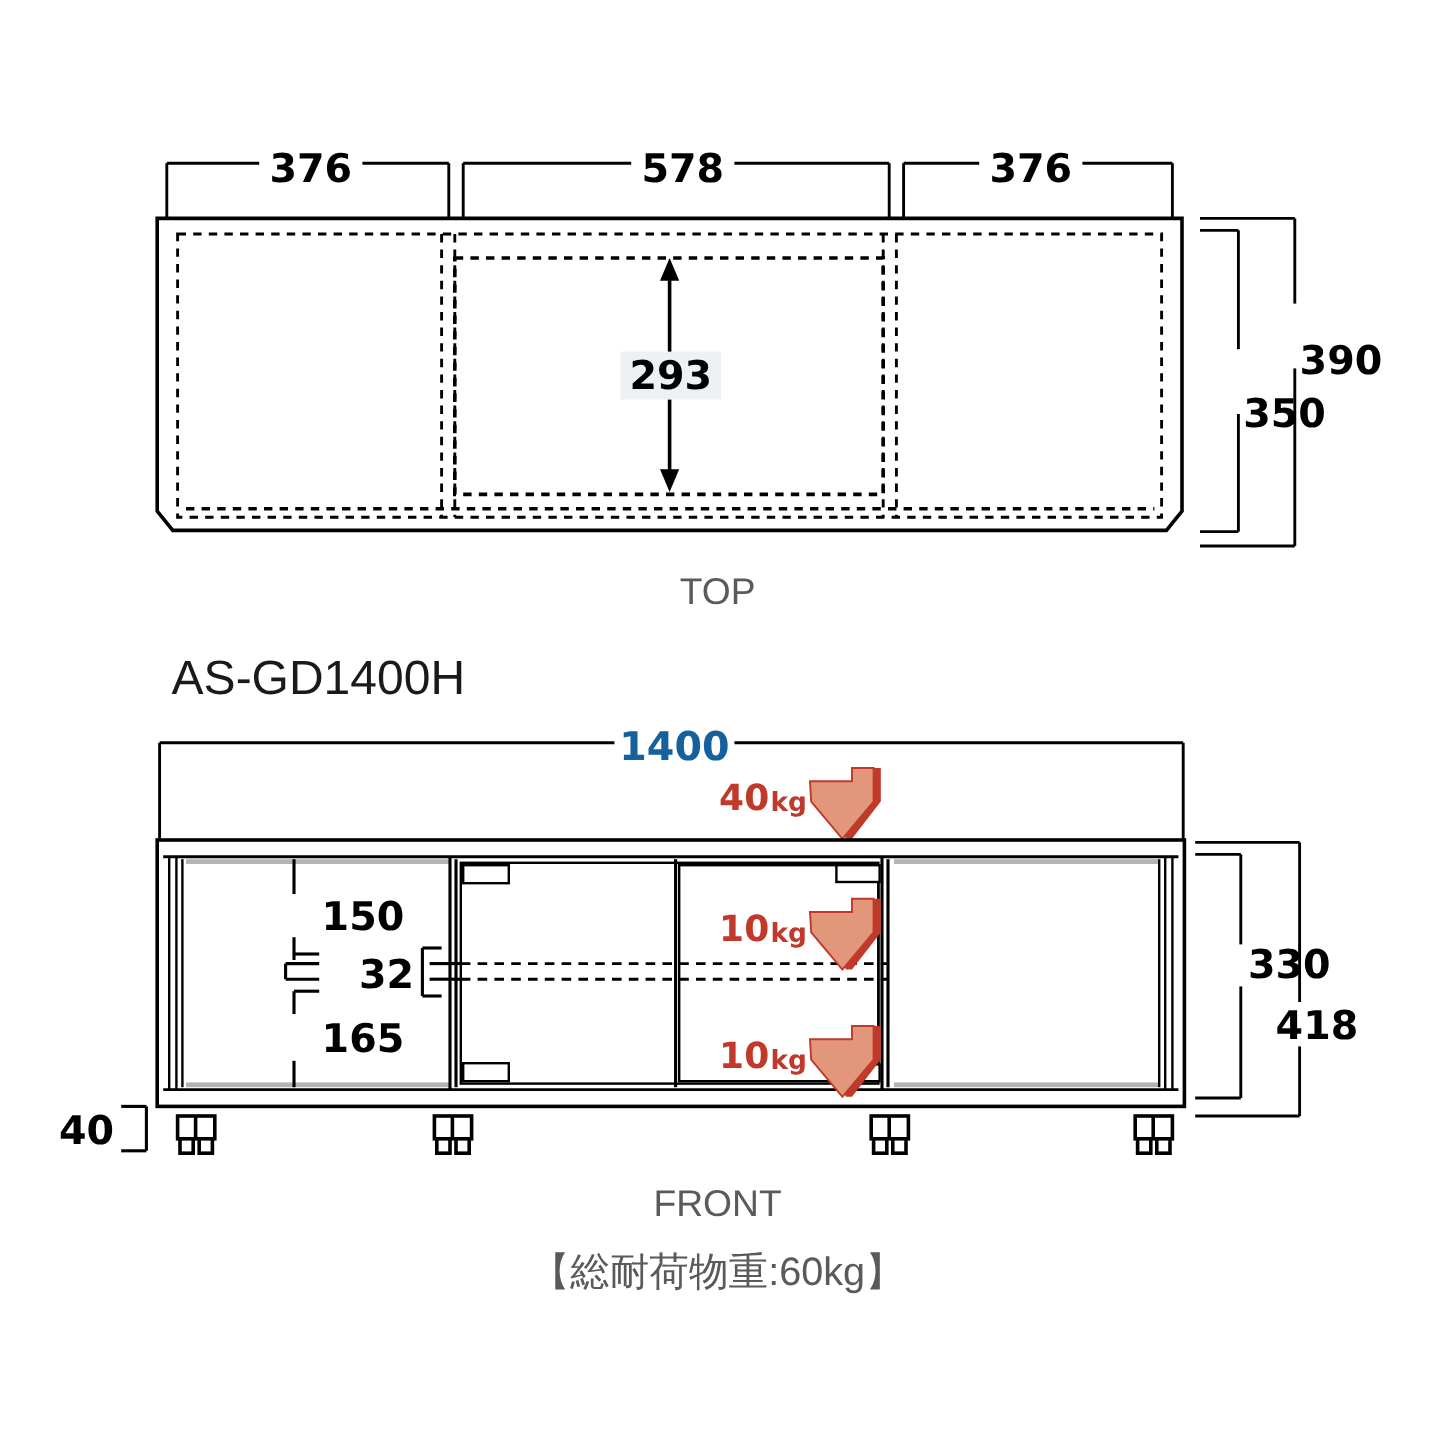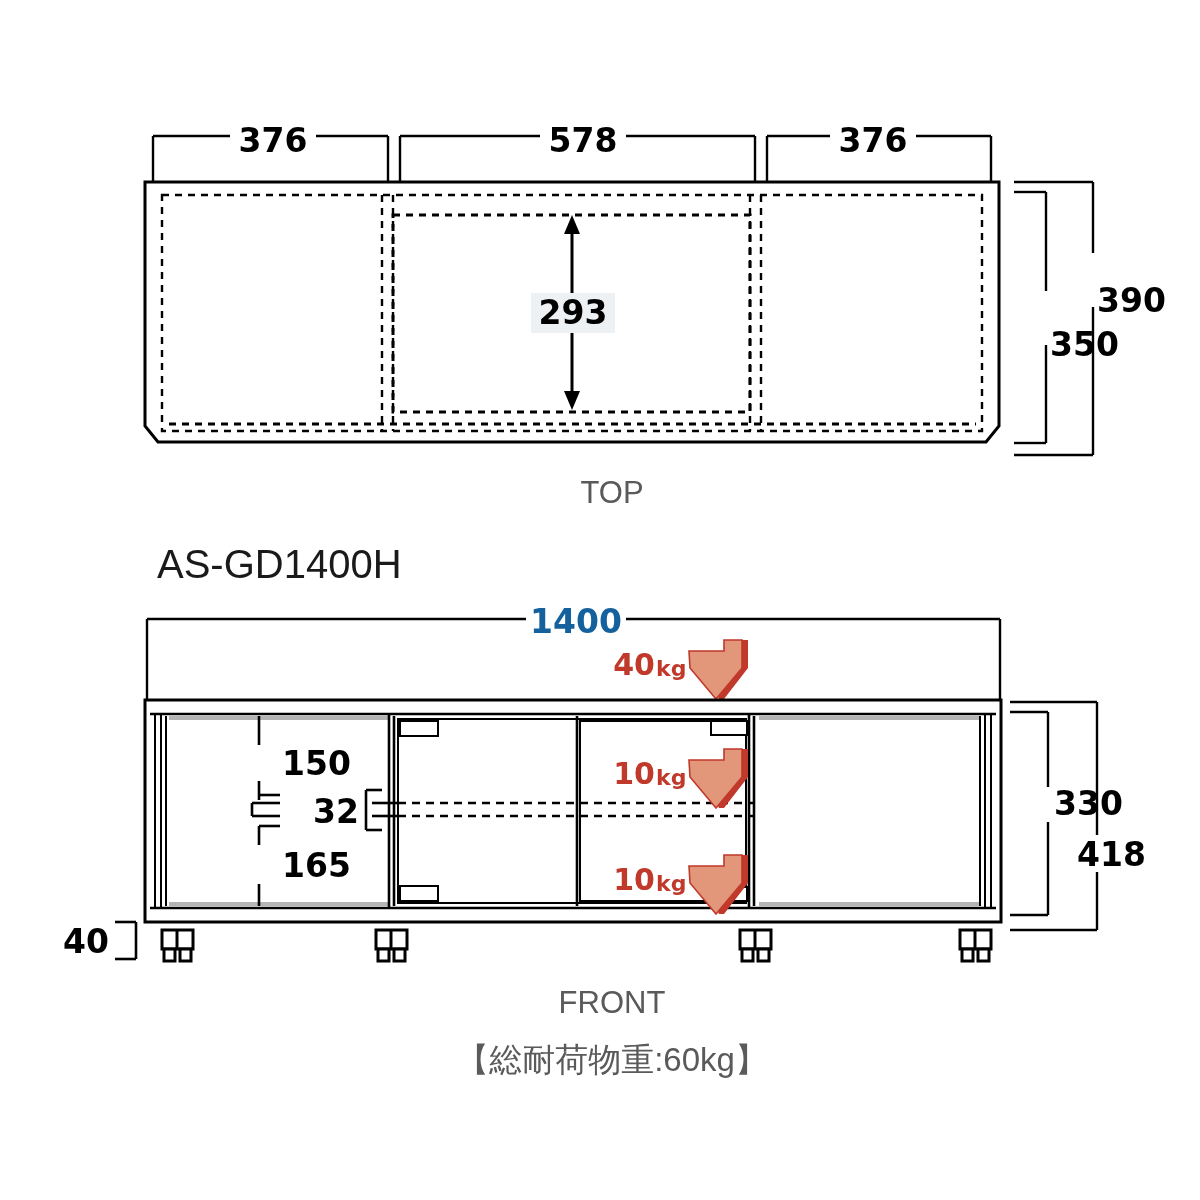--- a/index.html
+++ b/index.html
@@ -3,21 +3,21 @@
 <meta charset="utf-8">
 <style>
   html,body{margin:0;padding:0;background:#ffffff;}
   body{
     width:1200px;height:1200px;
     font-family:"Liberation Sans", sans-serif;
     color:#000;
     position:relative;
     overflow:hidden;
   }
-  #stage{position:absolute;left:0;top:0;width:1012px;height:1200px;padding-left:14px;}
+  #stage{position:absolute;left:0;top:0;width:1012px;height:1200px;}
   svg{display:block;}
   .dimtxt{font-family:"DejaVu Sans","Liberation Sans",sans-serif;font-weight:bold;}
   .viewlabel{font-family:"Liberation Sans",sans-serif;fill:#5a5a5a;}
 </style>
 </head>
 <body>
 
 <div id="stage">
 <svg width="1200" height="1200" viewBox="0 0 1200 1200" xmlns="http://www.w3.org/2000/svg">
 

